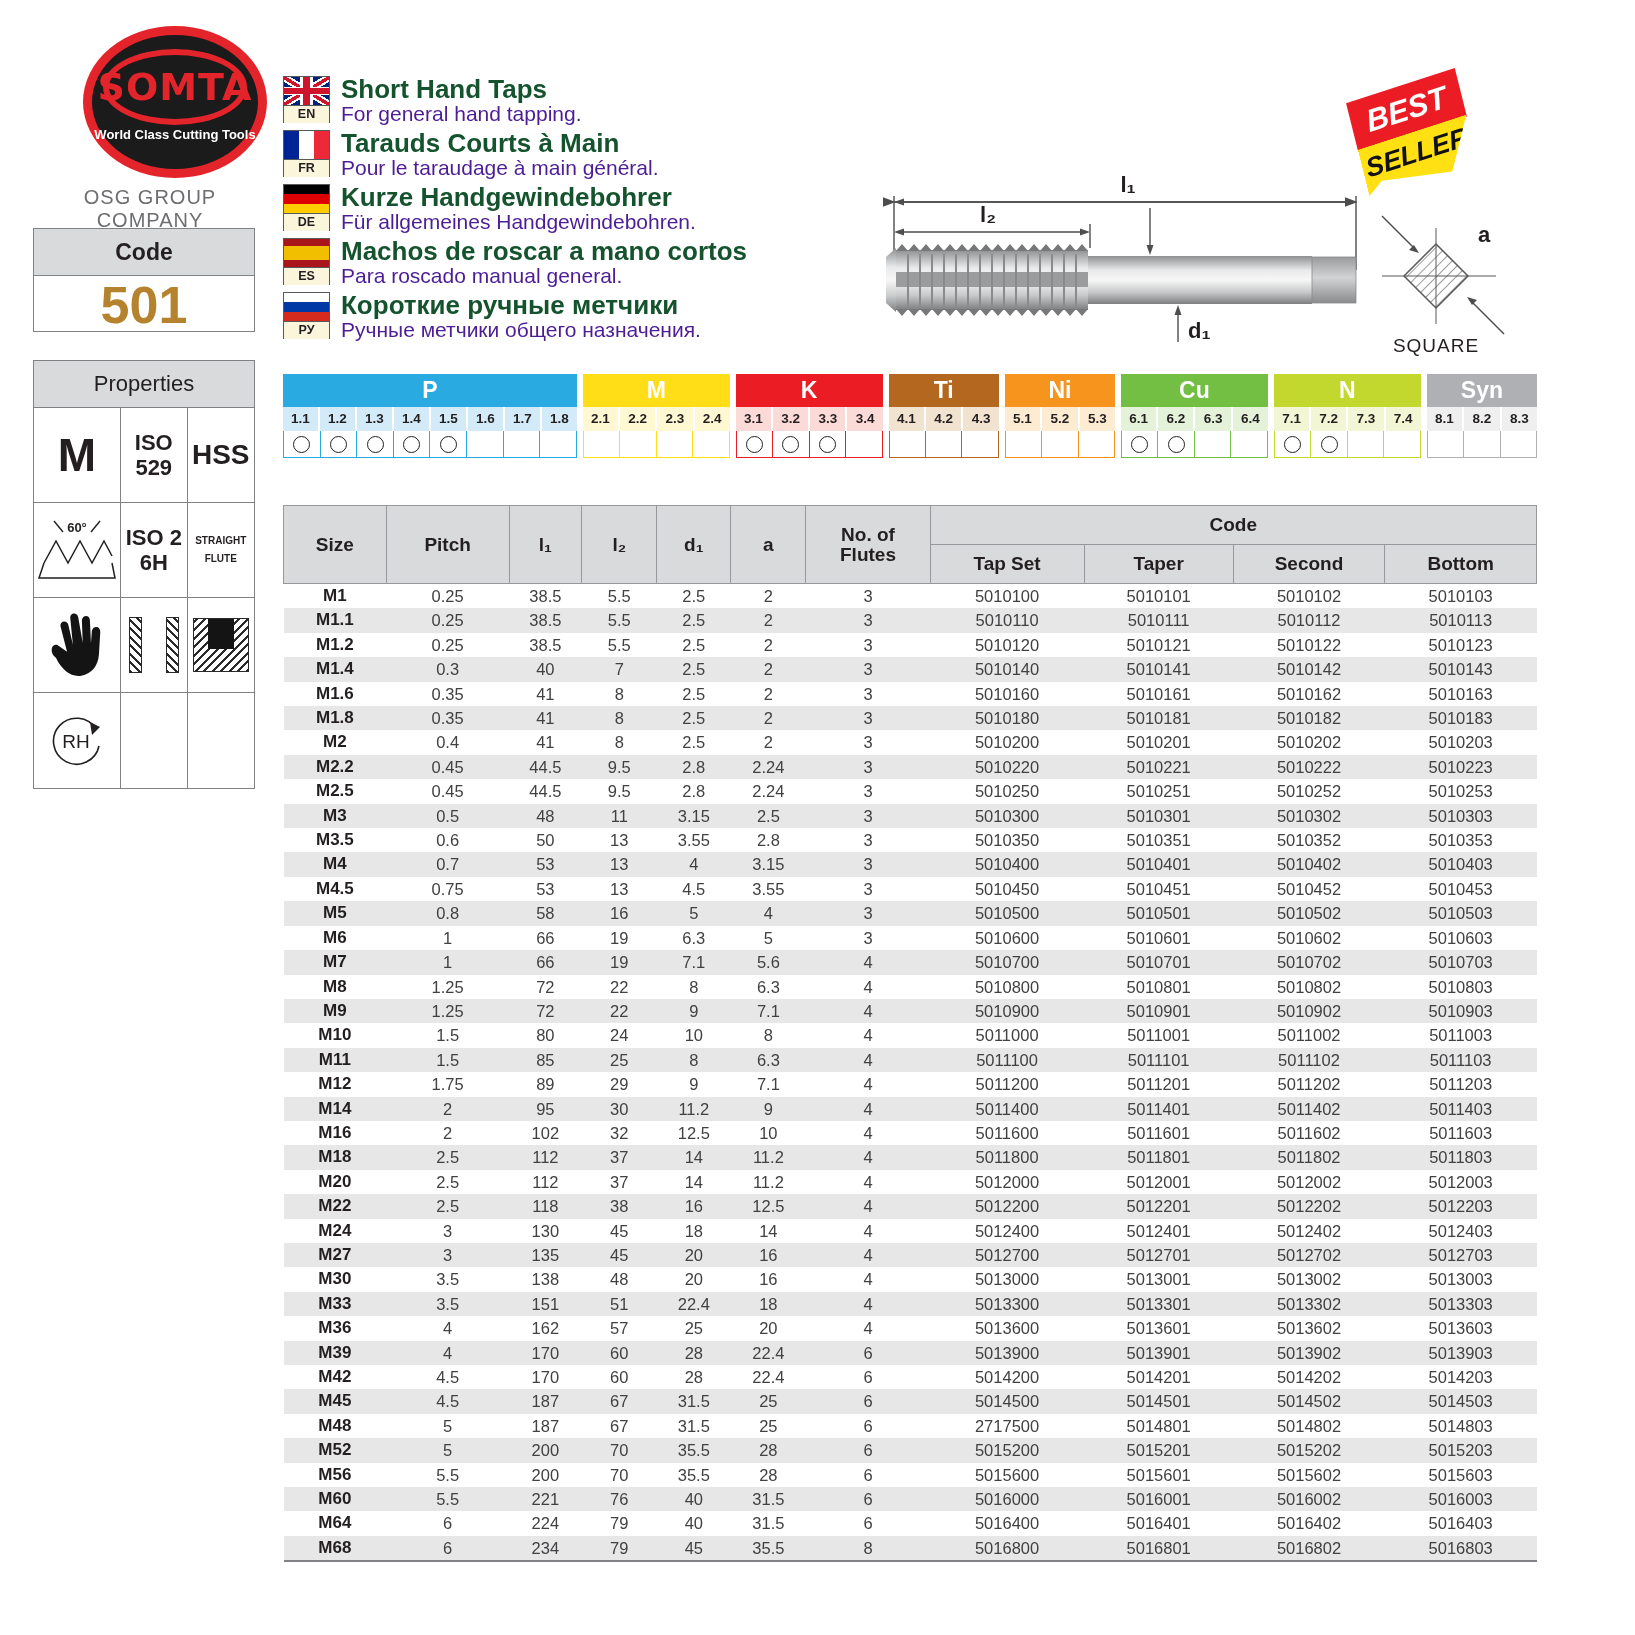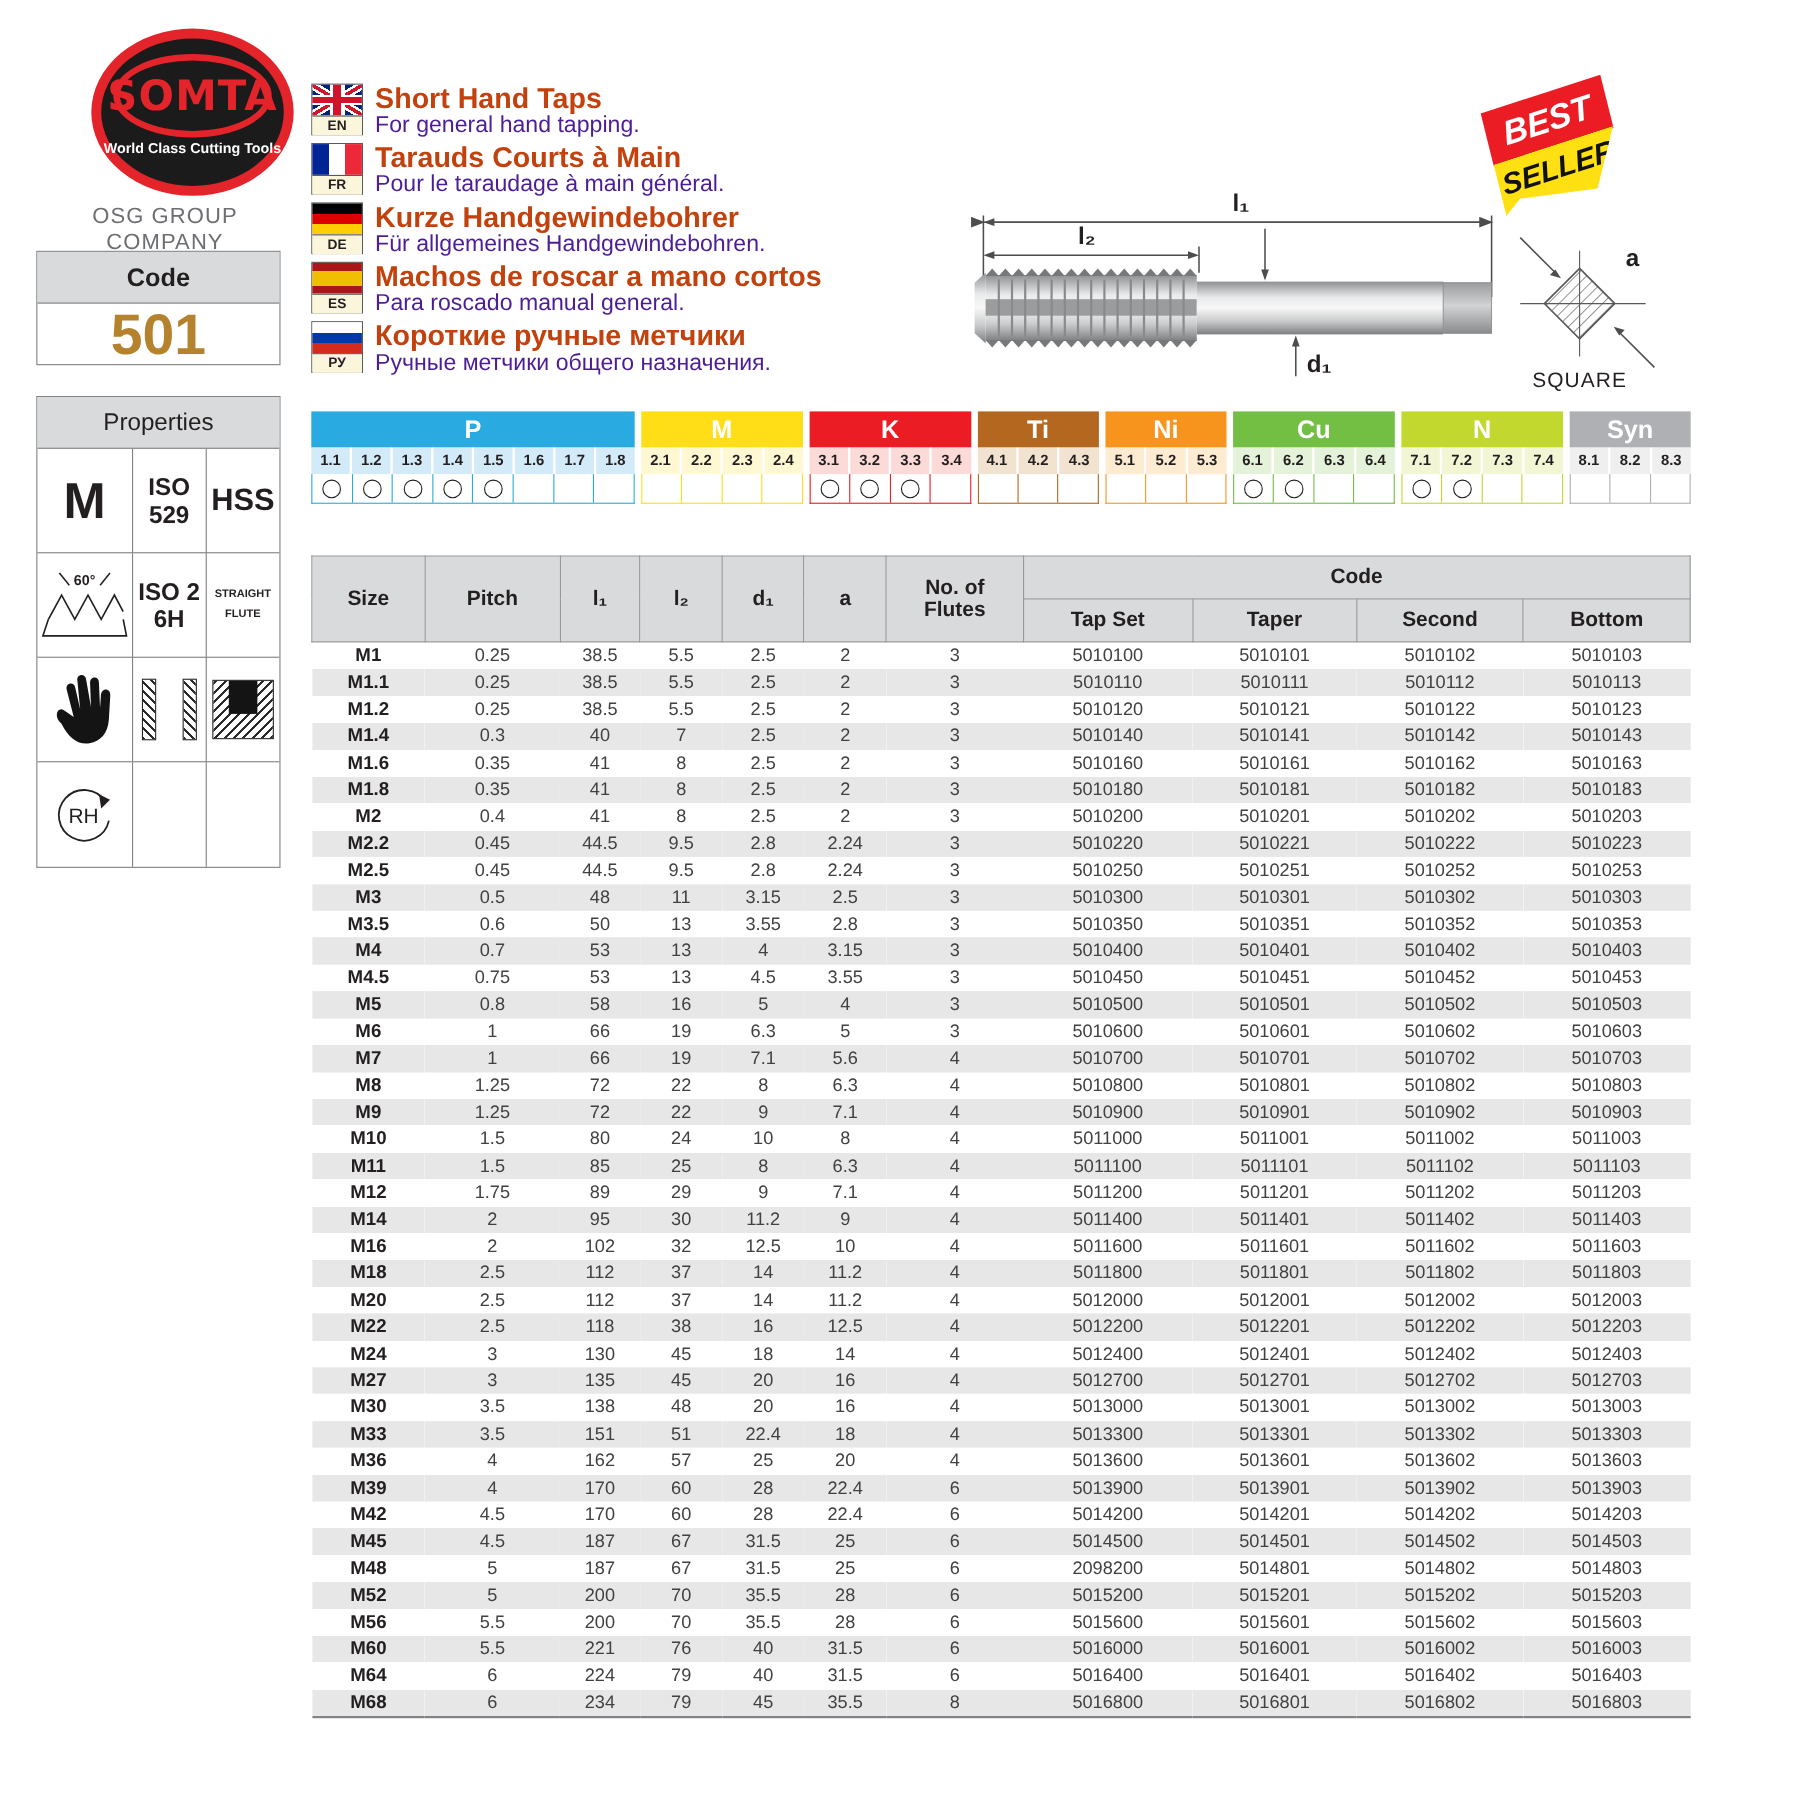--- a/index.html
+++ b/index.html
@@ -61,21 +61,21 @@
   .flag-uk{background:
       linear-gradient(0deg,transparent 41%,#CF142B 41% 59%,transparent 59%),
       linear-gradient(90deg,transparent 42%,#CF142B 42% 58%,transparent 58%),
       linear-gradient(0deg,transparent 34%,#fff 34% 66%,transparent 66%),
       linear-gradient(90deg,transparent 35%,#fff 35% 65%,transparent 65%),
       linear-gradient(31deg,transparent 46.5%,#CF142B 46.5% 53.5%,transparent 53.5%),
       linear-gradient(-31deg,transparent 46.5%,#CF142B 46.5% 53.5%,transparent 53.5%),
       linear-gradient(31deg,transparent 42%,#fff 42% 58%,transparent 58%),
       linear-gradient(-31deg,transparent 42%,#fff 42% 58%,transparent 58%),
       #00247D;}
-  .lang-title{font-size:26px;font-weight:bold;color:#c2410c;line-height:26px;}
+  .lang-title{font-size:26px;font-weight:bold;color:#14532d;line-height:26px;}
   .lang-sub{font-size:21px;color:#4c1d95;line-height:24px;}
 
   
   .tapsvg{position:absolute;left:878px;top:120px;}
   .sqsvg{position:absolute;left:1348px;top:206px;}
   .dim{stroke:#4d4d4d;stroke-width:1.4;fill:none;}
   .dimtext{font-size:22px;font-weight:bold;fill:#231F20;}
   .sqtext{font-size:19px;fill:#231F20;letter-spacing:1px;}
 
   
@@ -957,21 +957,21 @@
           <td>5014503</td>
         </tr>
         <tr>
           <td class="c-size">M48</td>
           <td>5</td>
           <td>187</td>
           <td>67</td>
           <td>31.5</td>
           <td>25</td>
           <td>6</td>
-          <td>2098200</td>
+          <td>2717500</td>
           <td>5014801</td>
           <td>5014802</td>
           <td>5014803</td>
         </tr>
         <tr>
           <td class="c-size">M52</td>
           <td>5</td>
           <td>200</td>
           <td>70</td>
           <td>35.5</td>

